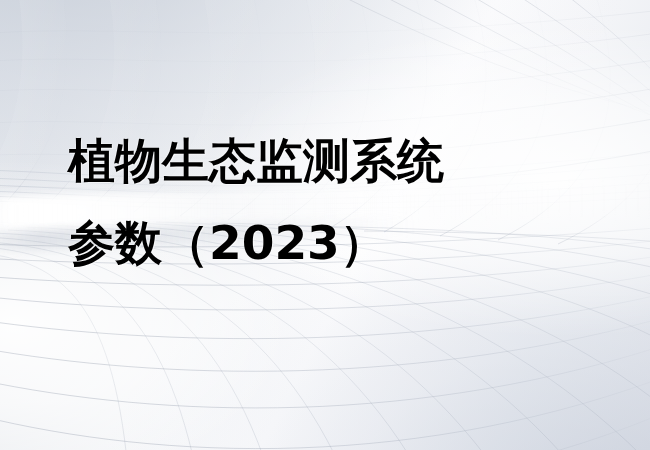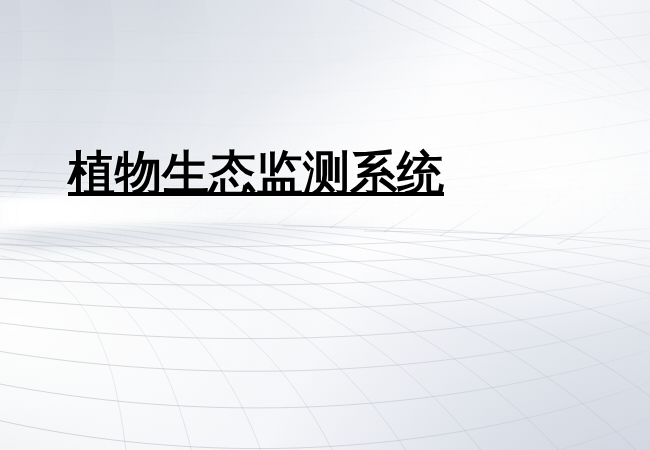--- a/index.html
+++ b/index.html
@@ -122,23 +122,22 @@
       rgba(200,206,216,0) 85%);
     filter: blur(4px);
     transform: rotate(-2.2deg);
     transform-origin: left center;
   }
 
   
   .title-block {
     position: absolute;
     left: 68px;
-    top: 132px;
+    top: 120px;
     width: 520px;
-    text-decoration: underline;
   }
   .title-line {
     color: #000000;
     font-family: "DejaVu Sans", "Liberation Sans", sans-serif;
     font-weight: bold;
     font-size: 47px;
     line-height: 82px;
     letter-spacing: 0px;
     white-space: nowrap;
     text-shadow:
@@ -265,15 +264,16 @@
       <path d="M -6 233 C 176 240, 322 308, 418 470 L 496 470 C 380 310, 212 238, 8 230 Z" opacity="0.24"></path>
     </g>
   </svg>
 
   <div class="streak2"></div>
   <div class="streak"></div>
   <div class="streak-shadow"></div>
 
   <div class="title-block">
     <div class="title-line">植物生态监测系统</div>
+    <div class="title-line">参数（2023）</div>
   </div>
 
 </div>
 
 </body></html>

